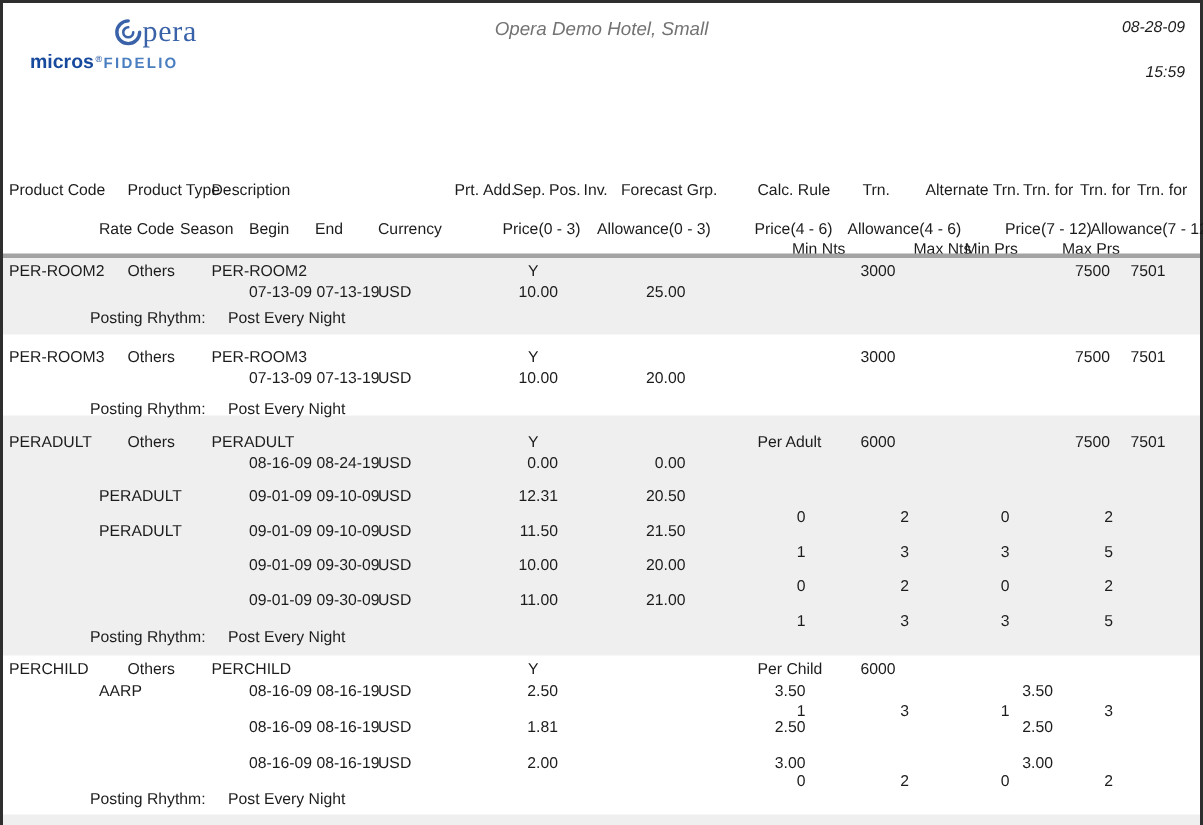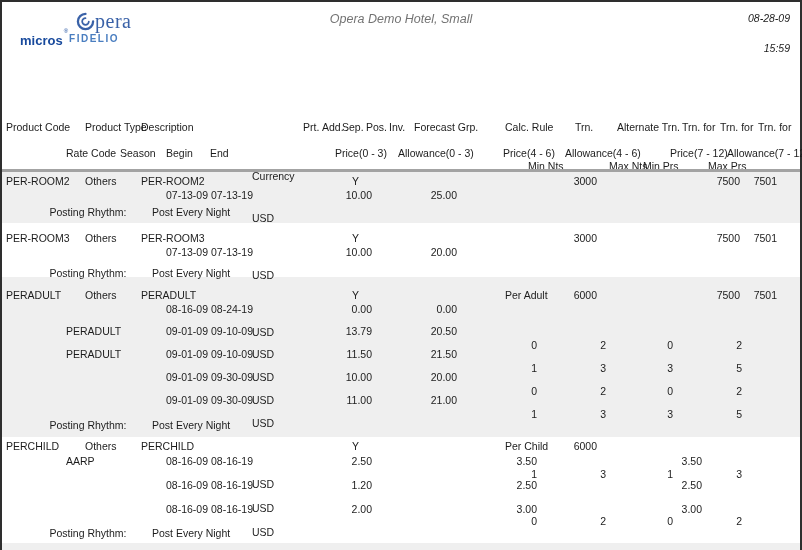--- a/index.html
+++ b/index.html
@@ -24,24 +24,24 @@
   .cell{position:absolute;white-space:nowrap;top:0;}
   .ra{text-align:right;width:70px;}
 
   
   .x-pcode{left:6px;}
   .x-ptype{left:85px;}
   .x-desc{left:141px;}
   .x-rcode{left:66px;}
   .x-begin{left:166px;}
   .x-end{left:211px;}
-  .x-curr{left:252px;margin-top:23px;}
+  .x-curr{left:252px;}
   .x-flag{left:352px;}
   .x-calc{left:505px;}
-  .x-prlab{left:44px;width:88px;text-align:center;}
+  .x-prlab{left:60px;width:88px;text-align:left;}
   .x-prval{left:152px;}
 
   
   .r-p03{left:302px;}
   .r-a03{left:387px;}
   .r-p46{left:467px;}
   .r-trn{left:527px;}
   .r-a46{left:536px;}
   .r-mprs{left:603px;}
   .r-p712{left:632px;}
@@ -77,21 +77,21 @@
   
   .hotel{position:absolute;top:12px;left:0;width:802px;text-align:center;font-style:italic;font-size:12.5px;color:#737373;}
   .rtitle{position:absolute;top:68px;left:0;width:802px;text-align:center;font-style:italic;font-weight:bold;font-size:12px;color:#111;}
   .rdate{position:absolute;top:12px;left:660px;width:130px;text-align:right;font-style:italic;font-size:10.5px;}
   .rtime{position:absolute;top:42px;left:660px;width:130px;text-align:right;font-style:italic;font-size:10.5px;}
 
   
   .logo{position:absolute;top:10px;left:20px;}
   .opera-line{margin-left:56px;height:22px;display:flex;align-items:center;}
   .opera-text{font-family:"Liberation Serif", serif;font-size:20px;color:#3a62a8;letter-spacing:0.5px;line-height:20px;}
-  .micros-line{margin-top:1px;display:flex;align-items:flex-start;}
+  .micros-line{margin-top:1px;display:flex;align-items:flex-end;}
   .micros{font-size:13px;font-weight:bold;color:#17499c;}
   .reg{font-size:6px;color:#17499c;position:relative;top:-5px;margin:0 1px;}
   .fidelio{font-size:10px;color:#4a7ec0;letter-spacing:1.5px;font-weight:bold;}
 </style>
 </head>
 <body>
 
 <div class="page">
 
   <div class="band b1"></div>
@@ -215,21 +215,21 @@
     <span class="cell x-end">08-24-19</span>
     <span class="cell x-curr">USD</span>
     <span class="cell ra r-p03">0.00</span>
     <span class="cell ra r-a03">0.00</span>
   </div>
   <div class="ln" style="top:325px">
     <span class="cell x-rcode">PERADULT</span>
     <span class="cell x-begin">09-01-09</span>
     <span class="cell x-end">09-10-09</span>
     <span class="cell x-curr">USD</span>
-    <span class="cell ra r-p03">13.79</span>
+    <span class="cell ra r-p03">12.31</span>
     <span class="cell ra r-a03">20.50</span>
   </div>
   <div class="ln" style="top:339px">
     <span class="cell ra r-p46">0</span>
     <span class="cell ra r-a46">2</span>
     <span class="cell ra r-mprs">0</span>
     <span class="cell ra r-mxprs">2</span>
   </div>
   <div class="ln" style="top:348px">
     <span class="cell x-rcode">PERADULT</span>
@@ -296,21 +296,21 @@
   <div class="ln" style="top:468px">
     <span class="cell ra r-p46">1</span>
     <span class="cell ra r-a46">3</span>
     <span class="cell ra r-mprs">1</span>
     <span class="cell ra r-mxprs">3</span>
   </div>
   <div class="ln" style="top:479px">
     <span class="cell x-begin">08-16-09</span>
     <span class="cell x-end">08-16-19</span>
     <span class="cell x-curr">USD</span>
-    <span class="cell ra r-p03">1.20</span>
+    <span class="cell ra r-p03">1.81</span>
     <span class="cell ra r-p46">2.50</span>
     <span class="cell ra r-p712">2.50</span>
   </div>
   <div class="ln" style="top:503px">
     <span class="cell x-begin">08-16-09</span>
     <span class="cell x-end">08-16-19</span>
     <span class="cell x-curr">USD</span>
     <span class="cell ra r-p03">2.00</span>
     <span class="cell ra r-p46">3.00</span>
     <span class="cell ra r-p712">3.00</span>

